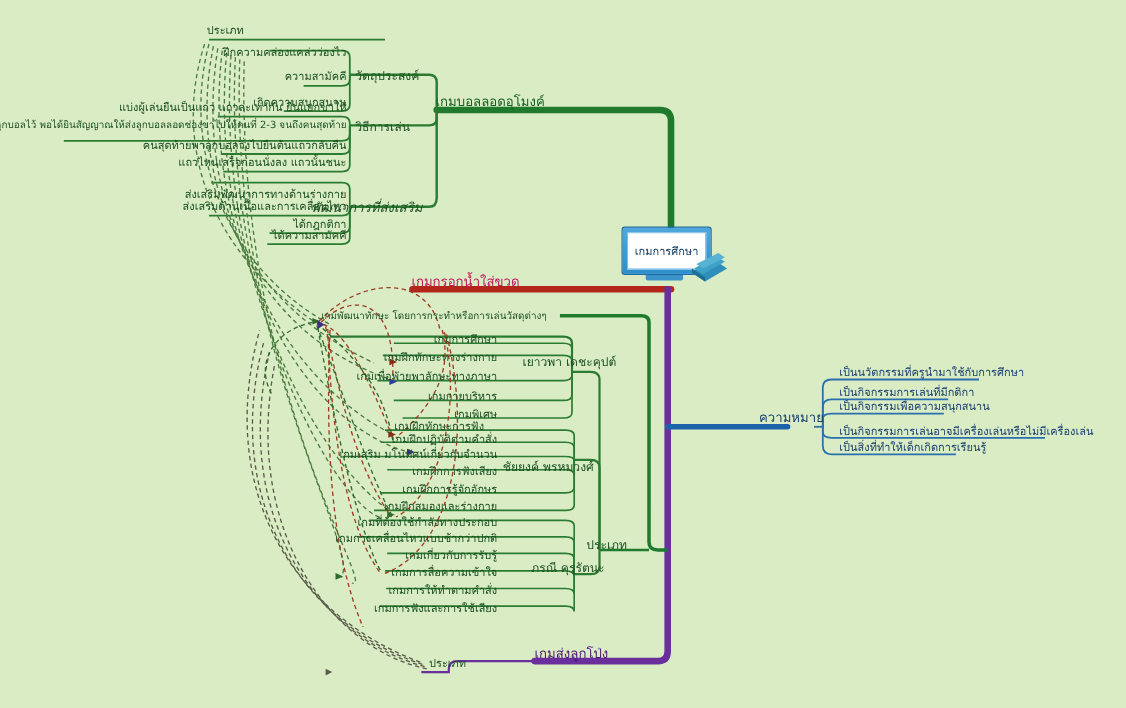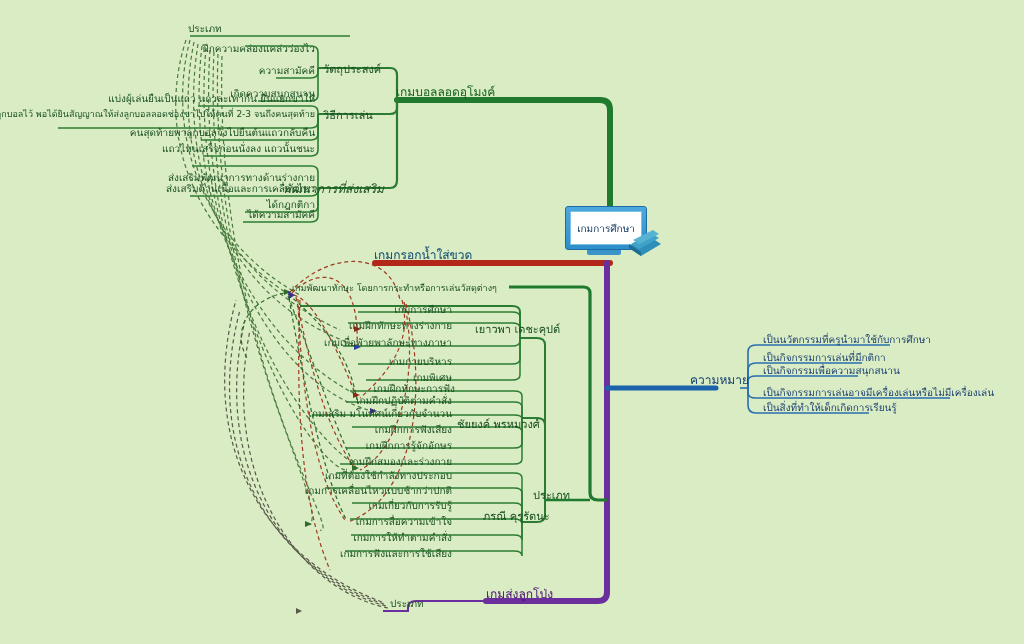--- a/index.html
+++ b/index.html
@@ -20,21 +20,21 @@
     letter-spacing:0px;
   }
   .lbl.right{transform:translateX(-100%);}
   .branch-label{
     position:absolute;
     font-size:12px;
     white-space:nowrap;
     line-height:14px;
   }
   .green-txt{color:#14611f;}
-  .red-txt{color:#0c4a6e;font-family:Liberation Mono, monospace;}
+  .red-txt{color:#be185d;}
   .purple-txt{color:#4b1470;}
   .blue-txt{color:#13406e;}
   .leaf-green{color:#1a4f22;}
   .leaf-blue{color:#1b3f70;}
   
   #center-node{
     position:absolute;
     left:565px;top:206px;
     width:86px;height:50px;
   }
@@ -238,21 +238,21 @@
 <div class="lbl leaf-green" style="left:455px;top:324px;font-size:11px;padding-left:20px;">เยาวพา เดชะคุปต์</div>
 <div class="lbl leaf-green" style="left:457px;top:419px;font-size:11px;">ชัยยงค์ พรหมวงศ์</div>
 <div class="lbl leaf-green" style="left:457px;top:511px;font-size:11px;margin-left:26px;">ภรณี คุรุรัตนะ</div>
 
 <div class="lbl right leaf-green" style="left:452px;top:304px;">เกมการศึกษา</div>
 <div class="lbl right leaf-green" style="left:452px;top:320px;">เกมฝึกทักษะทางร่างกาย</div>
 <div class="lbl right leaf-green" style="left:452px;top:337px;">เกมเพื่อพัายพาลักษะทางภาษา</div>
 <div class="lbl right leaf-green" style="left:452px;top:356px;">เกมกายบริหาร</div>
 <div class="lbl right leaf-green" style="left:452px;top:372px;">เกมพิเศษ</div>
 
-<div class="lbl right leaf-green" style="left:455px;top:383px;text-align:right;">เกมฝึกทักษะการฟัง</div>
+<div class="lbl right leaf-green" style="left:440px;top:383px;text-align:right;">เกมฝึกทักษะการฟัง</div>
 <div class="lbl right leaf-green" style="left:452px;top:395px;">เกมฝึกปฏิบัติตามคำสั่ง</div>
 <div class="lbl right leaf-green" style="left:452px;top:408px;">เกมเสริม มโนทัศน์เกี่ยวกับจำนวน</div>
 <div class="lbl right leaf-green" style="left:452px;top:424px;">เกมฝึกการฟังเสียง</div>
 <div class="lbl right leaf-green" style="left:452px;top:440px;">เกมฝึกการรู้จักอักษร</div>
 <div class="lbl right leaf-green" style="left:452px;top:456px;">เกมฝึกสมองและร่างกาย</div>
 
 <div class="lbl right leaf-green" style="left:452px;top:470px;">เกมที่ต้องใช้กำลังทางประกอบ</div>
 <div class="lbl right leaf-green" style="left:452px;top:485px;">เกมการเคลื่อนไหวแบบช้ากว่าปกติ</div>
 <div class="lbl right leaf-green" style="left:452px;top:500px;">เกมเกี่ยวกับการรับรู้</div>
 <div class="lbl right leaf-green" style="left:452px;top:516px;">เกมการสื่อความเข้าใจ</div>

